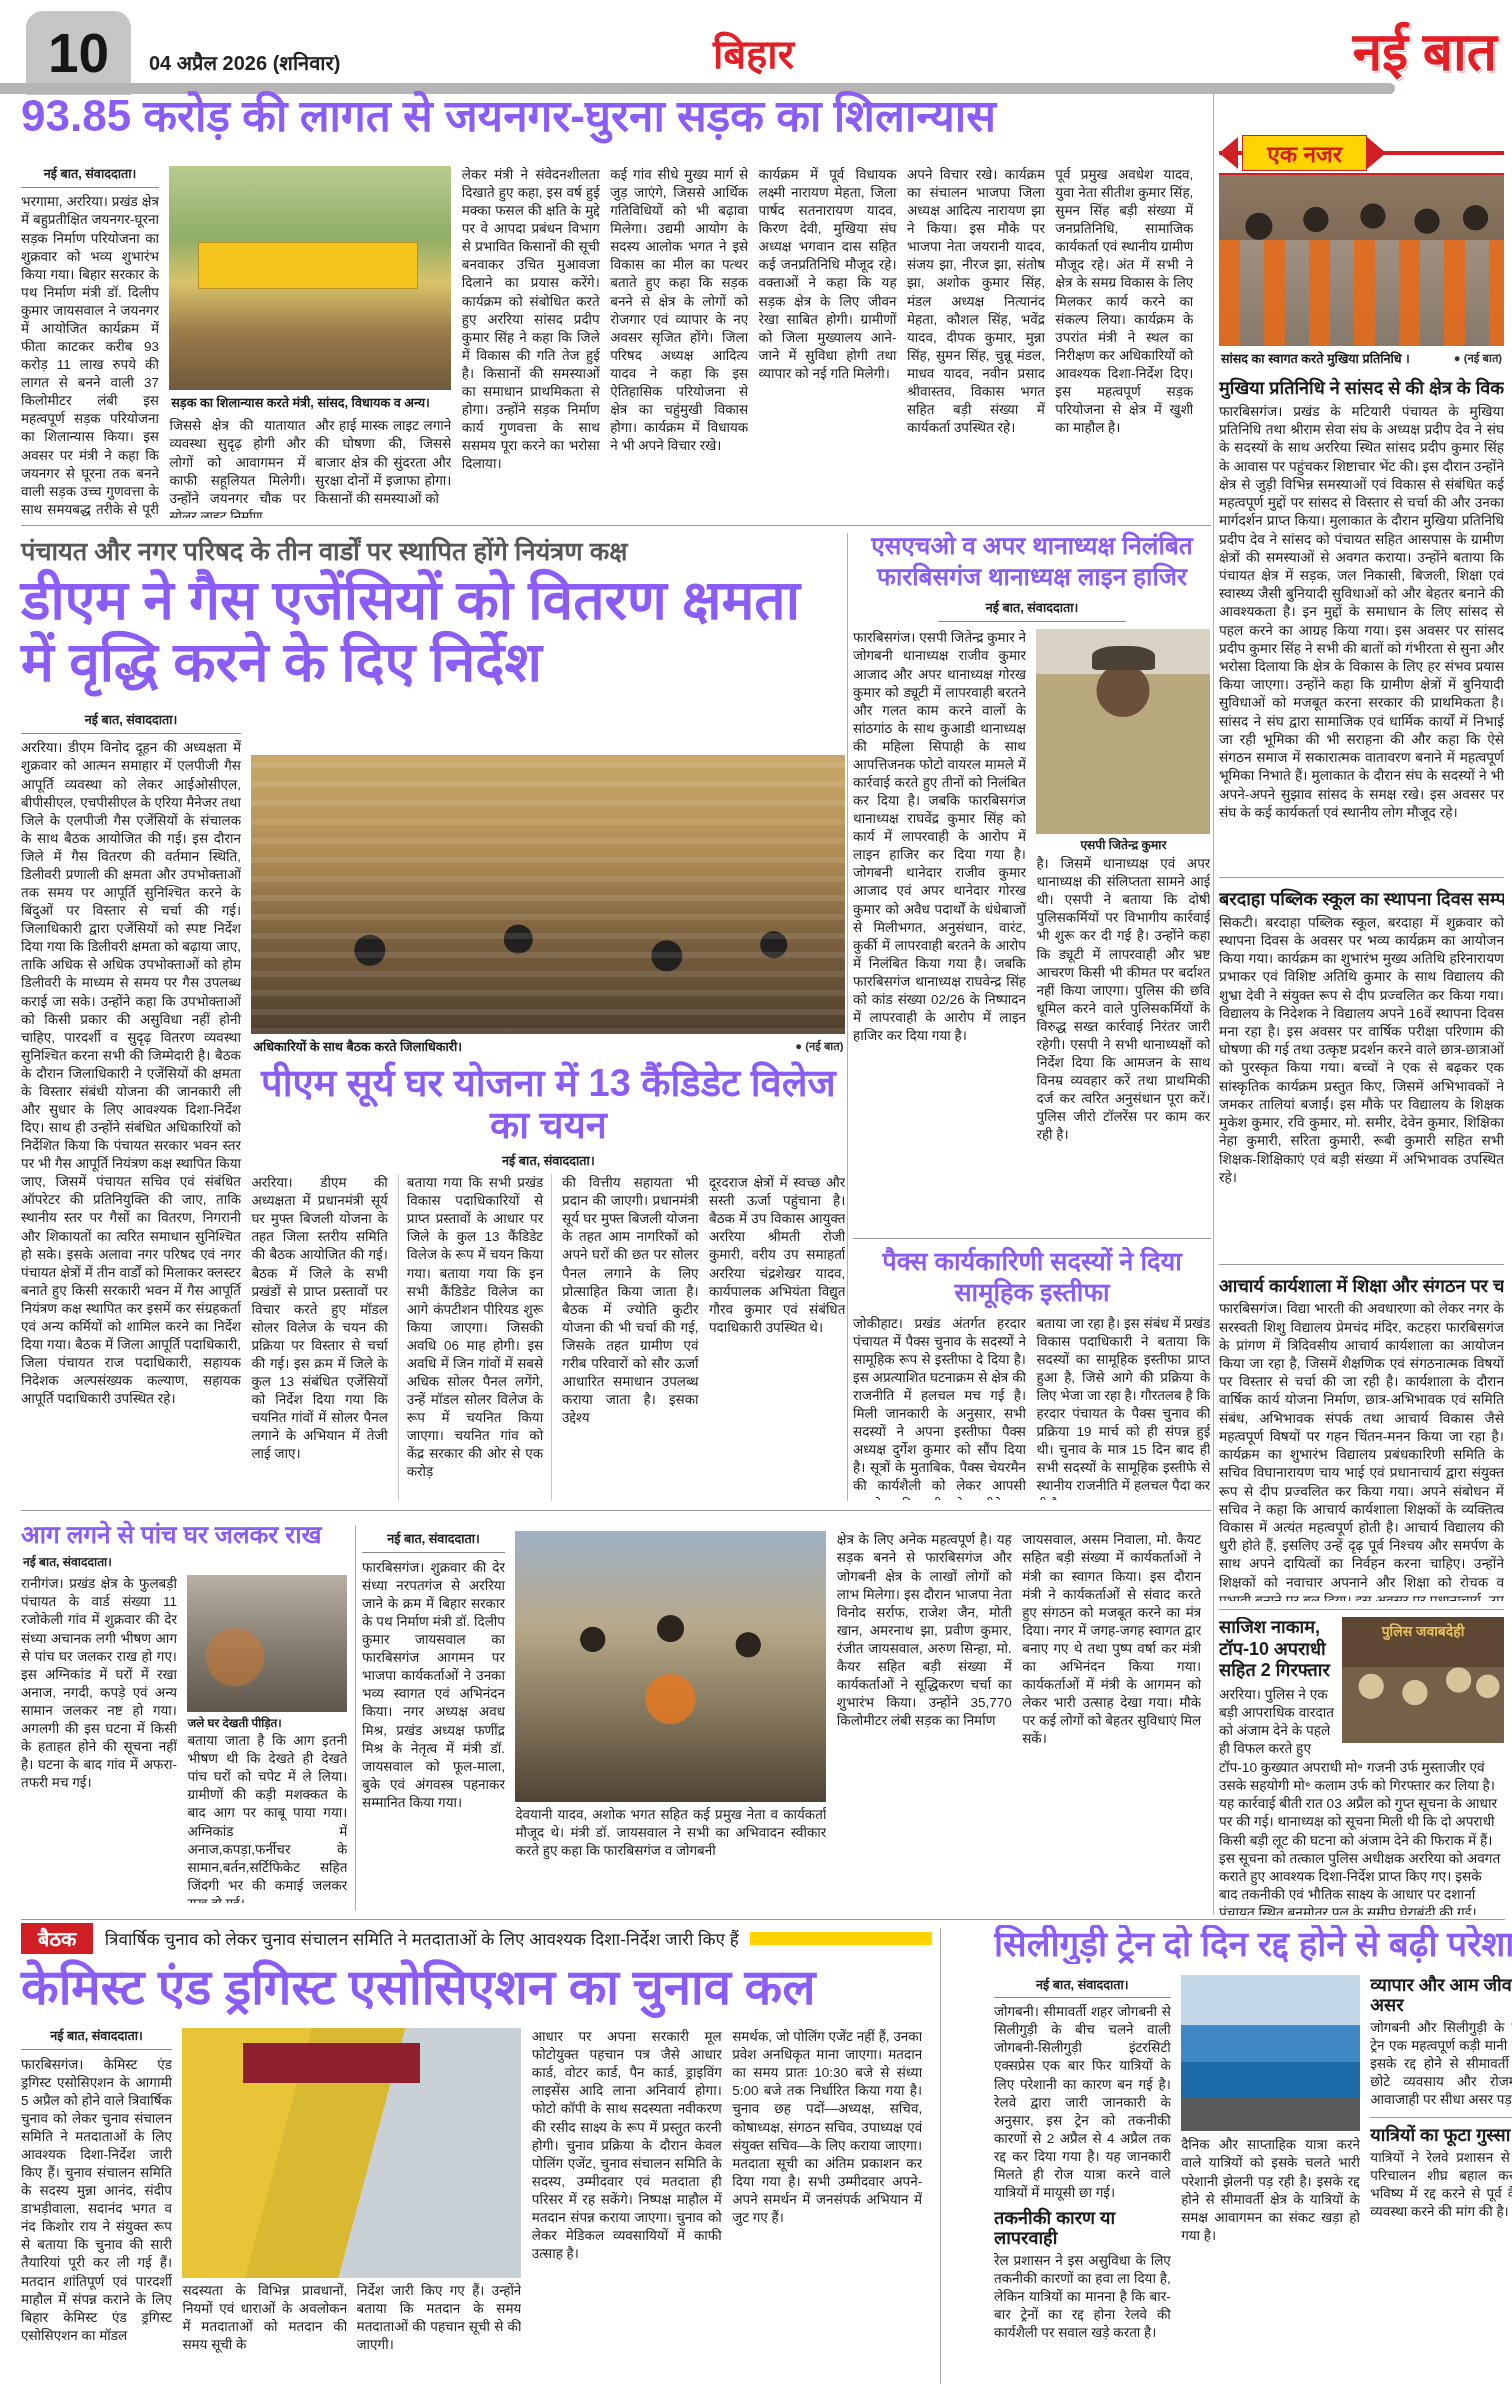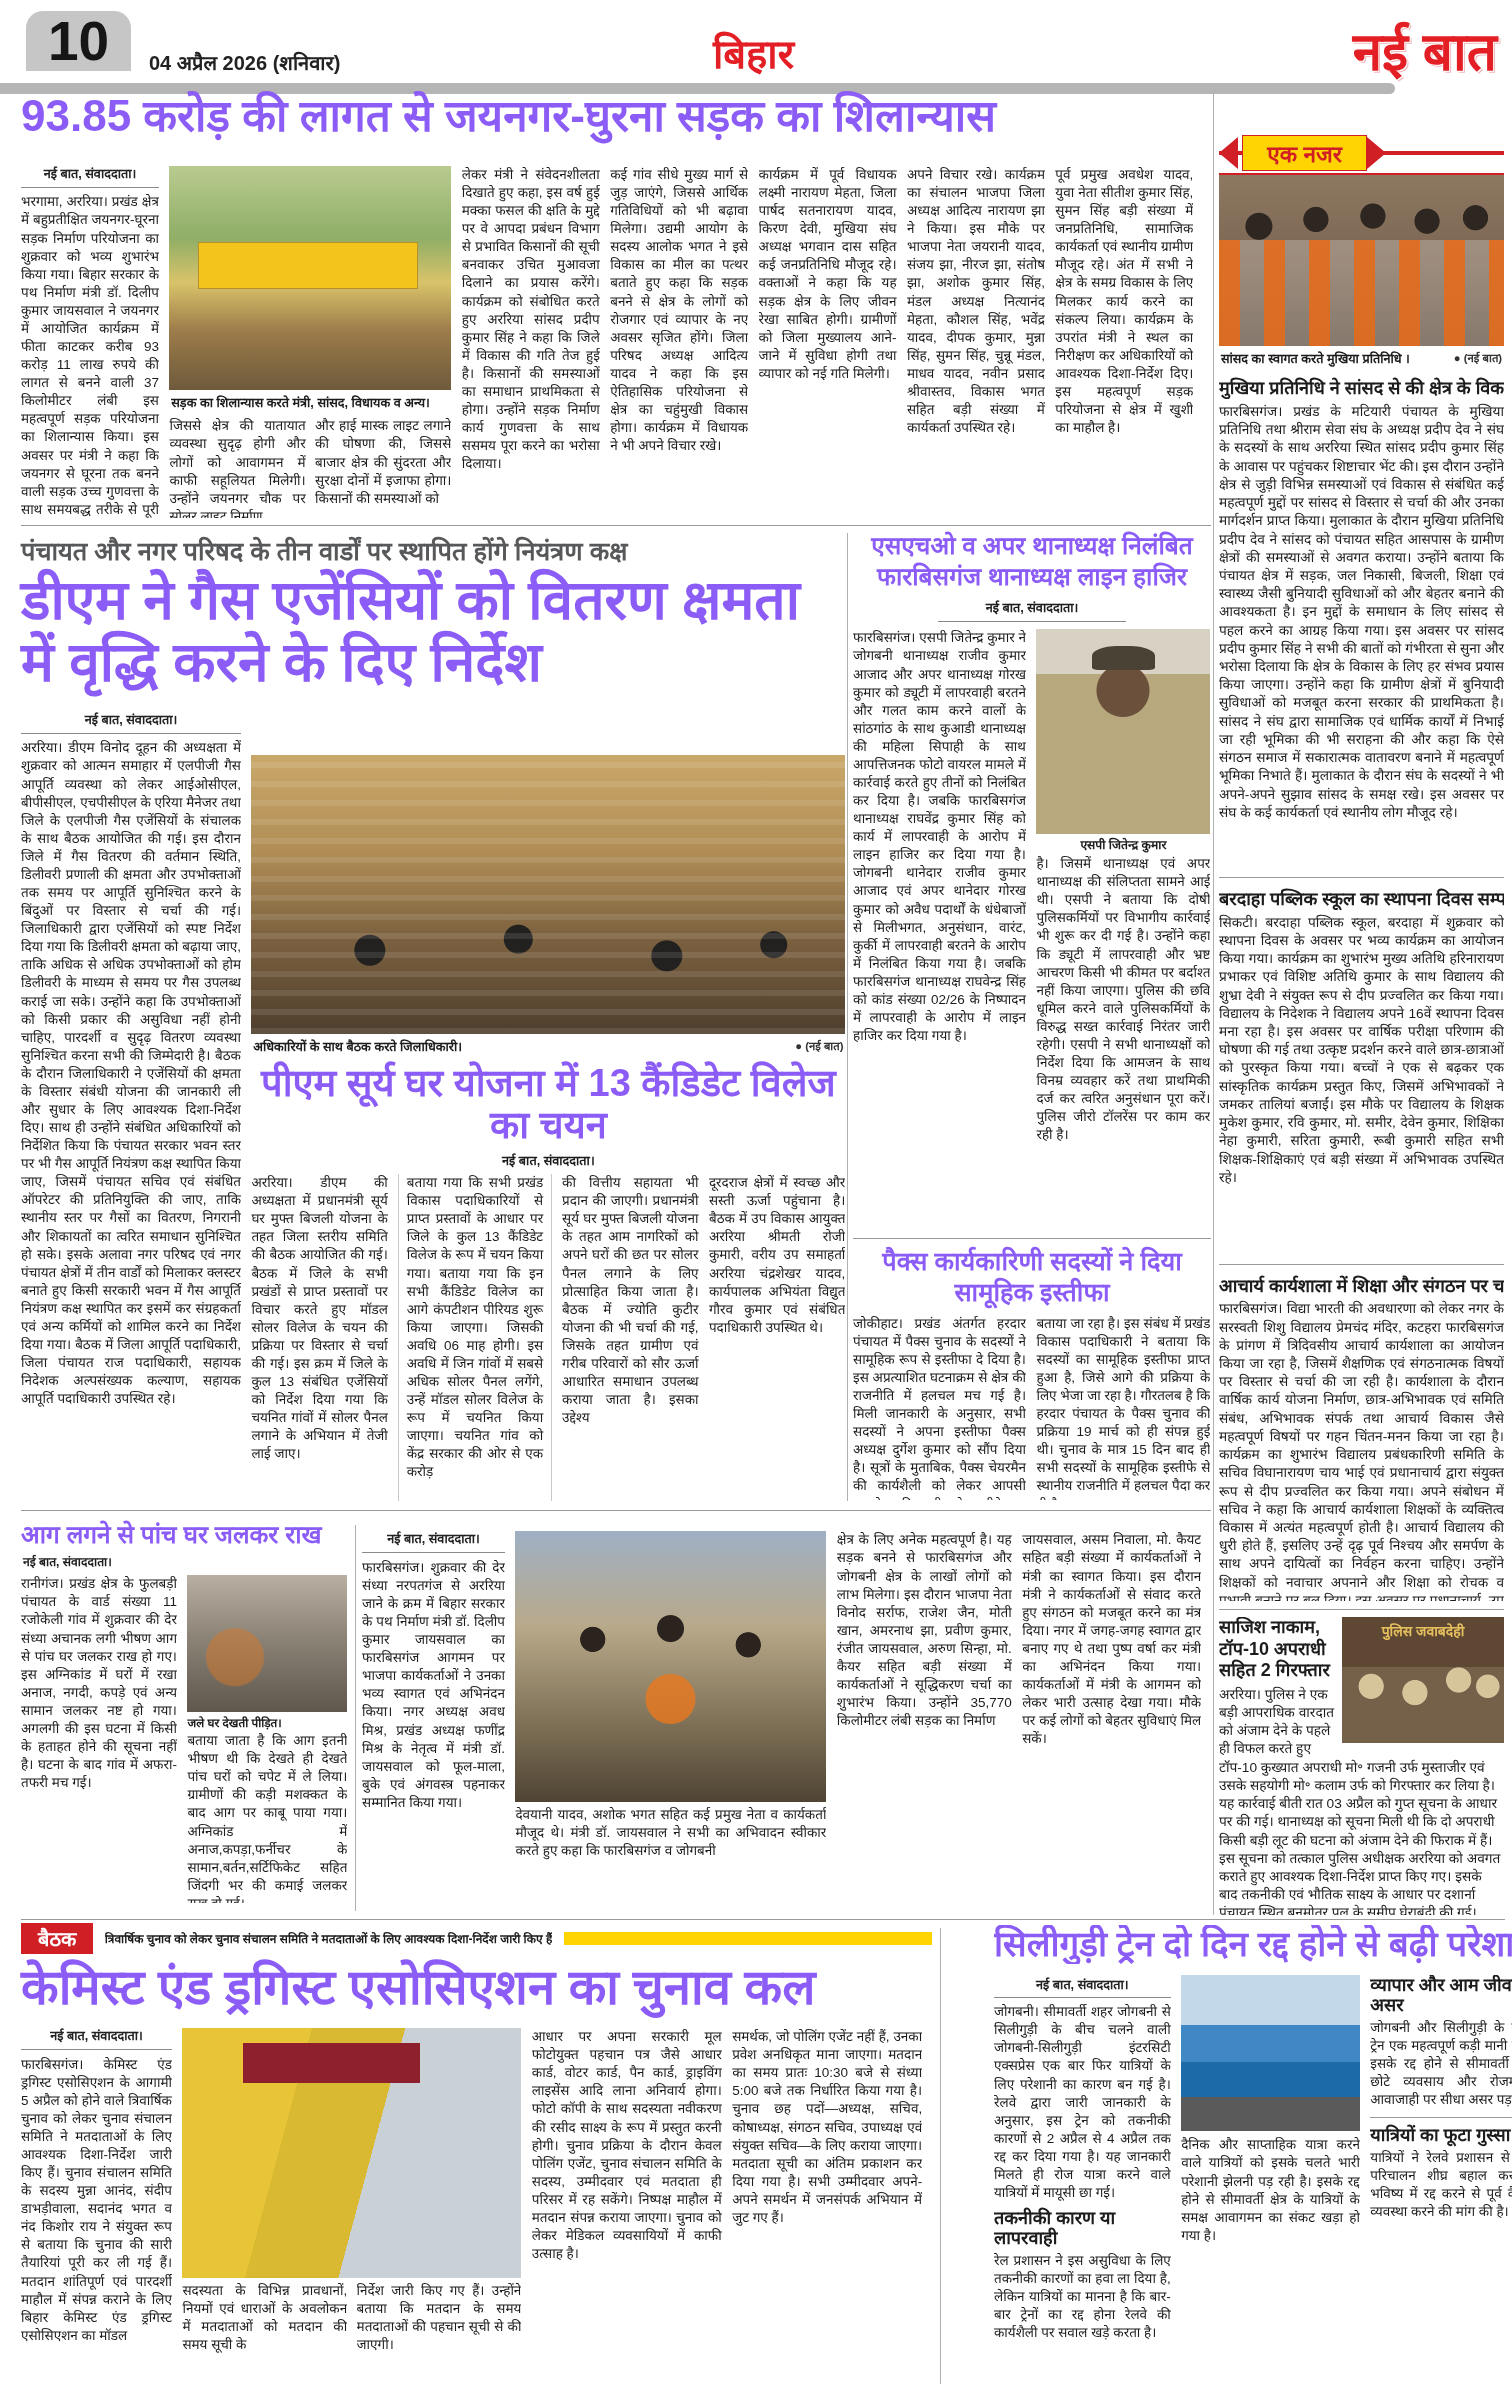--- a/index.html
+++ b/index.html
@@ -2,21 +2,21 @@
 <html style="font-size:15px"><head>
 <meta charset="utf-8">
 <style>
   html,body{margin:0;padding:0;background:#e9e9e9;}
   .page{position:relative;width:1512px;height:2402px;background:#ffffff;
         font-family:"Liberation Sans","DejaVu Sans",sans-serif;color:#1c1c1c;overflow:hidden;}
   .abs{position:absolute;}
   .jt{text-align:justify;}
   .clip{overflow:hidden;}
   
-  .page-badge{left:26px;top:11.3px;width:105px;height:60px;background:#c6c6c6;
+  .page-badge{left:26px;top:11.3px;width:105px;height:84px;background:#c6c6c6;
               border-radius:17px 17px 0 0;display:flex;align-items:center;justify-content:center;
               font-size:55px;font-weight:bold;color:#161616;}
   .hdr-date{left:149px;top:49px;font-size:20px;font-weight:bold;color:#222;}
   .hdr-section{left:650px;top:24.5px;width:207px;text-align:center;font-size:40px;font-weight:bold;color:#e31e24;}
   .hdr-brand{left:1288px;top:13px;width:209px;text-align:right;font-size:53px;font-weight:bold;color:#e31e24;
              text-shadow:0.9px 0.9px 0 #fff,-0.9px -0.9px 0 #fff,1.9px 1.9px 0 #f3b9ba;}
   .gray-bar{left:0;top:83px;width:1395px;height:11.3px;background:#b5b5b5;border-radius:0 9.4px 9.4px 0;}
   
   .headline{font-weight:bold;color:#8b5cf6;line-height:1.1;}
   .kicker{font-weight:bold;color:#57585a;}
@@ -216,21 +216,21 @@
       <div class="col jt body-txt" style="width:175px;">क्षेत्र के लिए अनेक महत्वपूर्ण है। यह सड़क बनने से फारबिसगंज और जोगबनी क्षेत्र के लाखों लोगों को लाभ मिलेगा। इस दौरान भाजपा नेता विनोद सर्राफ, राजेश जैन, मोती खान, अमरनाथ झा, प्रवीण कुमार, रंजीत जायसवाल, अरुण सिन्हा, मो. कैयर सहित बड़ी संख्या में कार्यकर्ताओं ने सूद्धिकरण चर्चा का शुभारंभ किया। उन्होंने 35,770 किलोमीटर लंबी सड़क का निर्माण</div>
       <div class="col jt body-txt" style="width:179px;">जायसवाल, असम निवाला, मो. कैयट सहित बड़ी संख्या में कार्यकर्ताओं ने मंत्री का स्वागत किया। इस दौरान मंत्री ने कार्यकर्ताओं से संवाद करते हुए संगठन को मजबूत करने का मंत्र दिया। नगर में जगह-जगह स्वागत द्वार बनाए गए थे तथा पुष्प वर्षा कर मंत्री का अभिनंदन किया गया। कार्यकर्ताओं में मंत्री के आगमन को लेकर भारी उत्साह देखा गया। मौके पर कई लोगों को बेहतर सुविधाएं मिल सकें।</div>
     </div>
   </div>
 
   <div class="abs hline" style="left:21px;top:1919px;width:1484px;"></div>
 
   <div class="abs" id="chem-blk">
     <div class="row" style="align-items:center;gap:11.3px;">
       <div class="tab-red">बैठक</div>
-      <div style="font-weight:bold;font-size:12px;white-space:nowrap;overflow:hidden;">त्रिवार्षिक चुनाव को लेकर चुनाव संचालन समिति ने मतदाताओं के लिए आवश्यक दिशा-निर्देश जारी किए हैं</div>
+      <div style="font-weight:normal;font-size:17px;white-space:nowrap;overflow:hidden;">त्रिवार्षिक चुनाव को लेकर चुनाव संचालन समिति ने मतदाताओं के लिए आवश्यक दिशा-निर्देश जारी किए हैं</div>
       <div class="yellow-strip"></div>
     </div>
     <div class="headline" style="font-size:49px;margin-top:7.5px;">केमिस्ट एंड ड्रगिस्ट एसोसिएशन का चुनाव कल</div>
     <div class="row clip" style="margin-top:13px;height:360px;">
       <div class="col jt body-txt" style="width:151px;">
         <div class="byline">नई बात, संवाददाता।</div>
         <span>फारबिसगंज। केमिस्ट एंड ड्रगिस्ट एसोसिएशन के आगामी 5 अप्रैल को होने वाले त्रिवार्षिक चुनाव को लेकर चुनाव संचालन समिति ने मतदाताओं के लिए आवश्यक दिशा-निर्देश जारी किए हैं। चुनाव संचालन समिति के सदस्य मुन्ना आनंद, संदीप डाभड़ीवाला, सदानंद भगत व नंद किशोर राय ने संयुक्त रूप से बताया कि चुनाव की सारी तैयारियां पूरी कर ली गई हैं। मतदान शांतिपूर्ण एवं पारदर्शी माहौल में संपन्न कराने के लिए बिहार केमिस्ट एंड ड्रगिस्ट एसोसिएशन का मॉडल</span>
       </div>
       <div class="col" style="width:339px;display:flex;flex-direction:column;">
         <div class="ph ph-chemist" style="width:339px;height:250px;">

